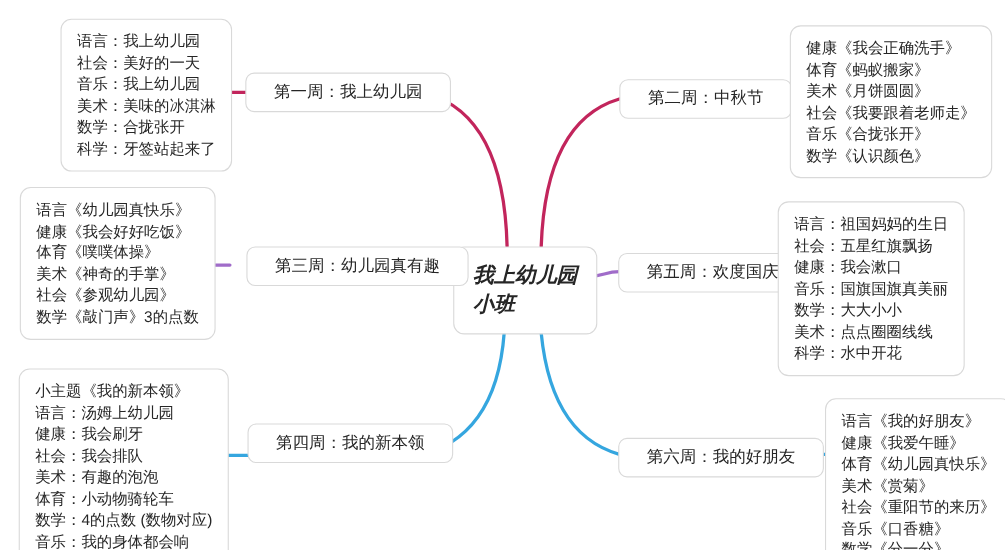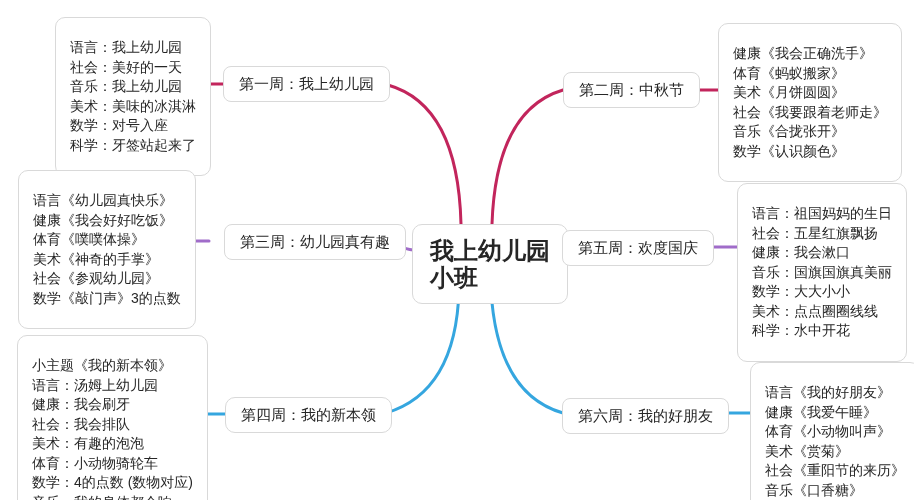--- a/index.html
+++ b/index.html
@@ -21,37 +21,38 @@
   .edges path { fill: none; stroke-width: 3; stroke-linecap: round; }
   .box {
     position: absolute;
     background: #ffffff;
     border: 1px solid #d9d9d9;
     color: #262626;
     white-space: nowrap;
   }
   .leaf {
     border-radius: 10px;
-    padding: 20px 14px;
+    padding: 10px 14px;
     font-size: 14px;
     line-height: 19.5px;
   }
   .leaf-line { white-space: nowrap; }
   .node {
     border-radius: 8px;
-    padding: 7px 15px;
+    padding: 7px 25px;
     font-size: 15px;
     line-height: 20px;
   }
   .center {
     border-radius: 10px;
     padding: 12px 17px;
-    font-size: 24px;
+    font-size: 19px;
     font-weight: bold;
     line-height: 27px;
+    font-style: italic;
   }
 </style>
 </head>
 <body>
 
 <div class="canvas">
 
   <svg class="edges" viewBox="0 0 914 500" xmlns="http://www.w3.org/2000/svg">
     <path d="M 189 84 L 224 84" stroke="#c2255c"></path>
     <path d="M 388 85 Q 458 105 461 224" stroke="#c2255c"></path>
@@ -73,21 +74,21 @@
   </div>
 
   <div class="box node" style="left:223px; top:66px;">
     <span>第一周：我上幼儿园</span>
   </div>
   <div class="box leaf" style="left:55px; top:17px;">
     <div class="leaf-line">语言：我上幼儿园</div>
     <div class="leaf-line">社会：美好的一天</div>
     <div class="leaf-line">音乐：我上幼儿园</div>
     <div class="leaf-line">美术：美味的冰淇淋</div>
-    <div class="leaf-line">数学：对号入座</div>
+    <div class="leaf-line">数学：合拢张开</div>
     <div class="leaf-line">科学：牙签站起来了</div>
   </div>
 
   <div class="box node" style="left:563px; top:72px;">
     <span>第二周：中秋节</span>
   </div>
   <div class="box leaf" style="left:718px; top:23px;">
     <div class="leaf-line">健康《我会正确洗手》</div>
     <div class="leaf-line">体育《蚂蚁搬家》</div>
     <div class="leaf-line">美术《月饼圆圆》</div>
@@ -101,53 +102,53 @@
   </div>
   <div class="box leaf" style="left:18px; top:170px;">
     <div class="leaf-line">语言《幼儿园真快乐》</div>
     <div class="leaf-line">健康《我会好好吃饭》</div>
     <div class="leaf-line">体育《噗噗体操》</div>
     <div class="leaf-line">美术《神奇的手掌》</div>
     <div class="leaf-line">社会《参观幼儿园》</div>
     <div class="leaf-line">数学《敲门声》3的点数</div>
   </div>
 
-  <div class="box node" style="left:225px; top:397px;border-radius:10px;">
+  <div class="box node" style="left:225px; top:385px;">
     <span>第四周：我的新本领</span>
   </div>
   <div class="box leaf" style="left:17px; top:335px;">
     <div class="leaf-line">小主题《我的新本领》</div>
     <div class="leaf-line">语言：汤姆上幼儿园</div>
     <div class="leaf-line">健康：我会刷牙</div>
     <div class="leaf-line">社会：我会排队</div>
     <div class="leaf-line">美术：有趣的泡泡</div>
     <div class="leaf-line">体育：小动物骑轮车</div>
     <div class="leaf-line">数学：4的点数 (数物对应)</div>
     <div class="leaf-line">音乐：我的身体都会响</div>
   </div>
 
   <div class="box node" style="left:562px; top:230px;">
     <span>第五周：欢度国庆</span>
   </div>
-  <div class="box leaf" style="left:737px; top:183px;">
+  <div class="box leaf" style="left:707px; top:183px;">
     <div class="leaf-line">语言：祖国妈妈的生日</div>
     <div class="leaf-line">社会：五星红旗飘扬</div>
     <div class="leaf-line">健康：我会漱口</div>
     <div class="leaf-line">音乐：国旗国旗真美丽</div>
     <div class="leaf-line">数学：大大小小</div>
     <div class="leaf-line">美术：点点圈圈线线</div>
     <div class="leaf-line">科学：水中开花</div>
   </div>
 
   <div class="box node" style="left:562px; top:398px;">
     <span>第六周：我的好朋友</span>
   </div>
   <div class="box leaf" style="left:750px; top:362px;">
     <div class="leaf-line">语言《我的好朋友》</div>
     <div class="leaf-line">健康《我爱午睡》</div>
-    <div class="leaf-line">体育《小动物叫声》</div>
+    <div class="leaf-line">体育《幼儿园真快乐》</div>
     <div class="leaf-line">美术《赏菊》</div>
     <div class="leaf-line">社会《重阳节的来历》</div>
     <div class="leaf-line">音乐《口香糖》</div>
     <div class="leaf-line">数学《分一分》</div>
   </div>
 
 </div>
 
 </body></html>

